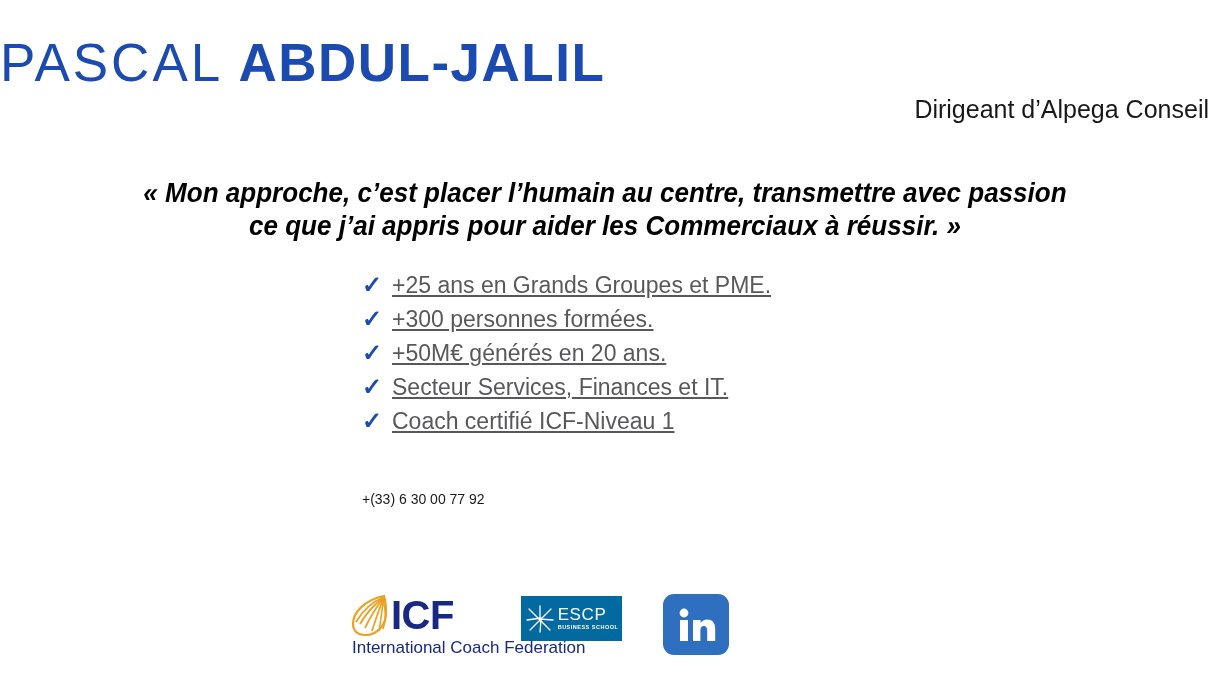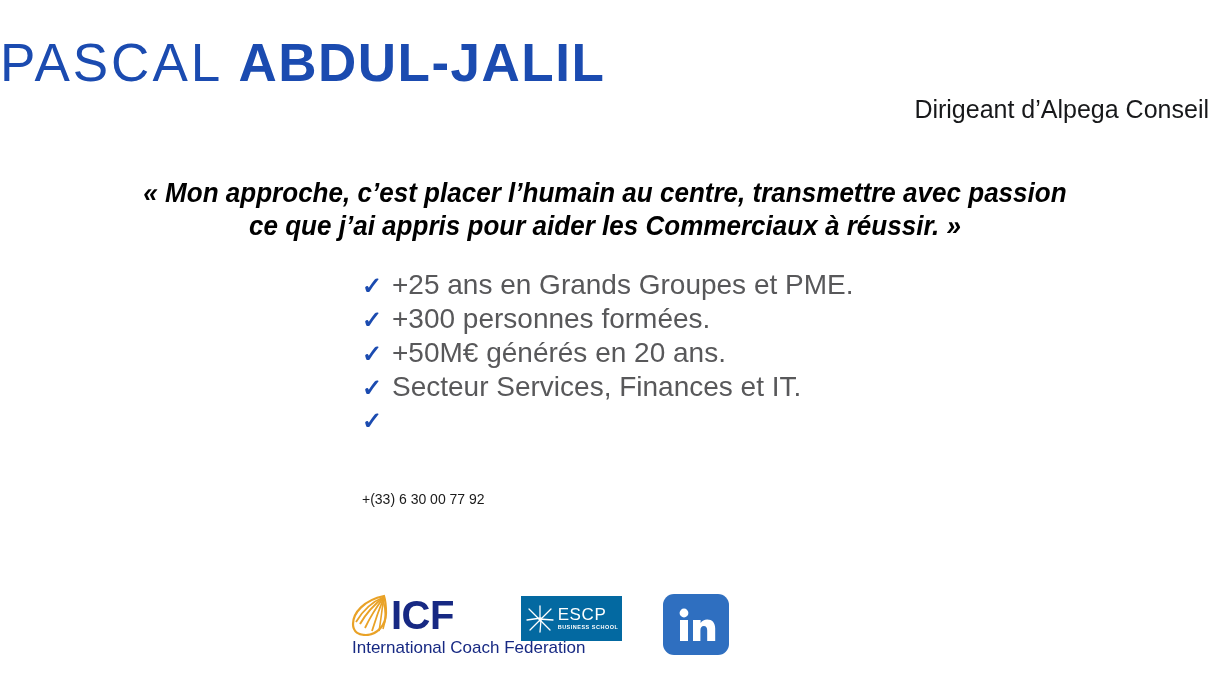--- a/index.html
+++ b/index.html
@@ -85,23 +85,24 @@
   .bullet-check {
     color: #1B4BB0;
     font-size: 24px;
     font-weight: 700;
     line-height: 34px;
     width: 30px;
     flex: 0 0 30px;
   }
   .bullet-text {
     color: #58585a;
-    font-size: 28px;
+    font-size: 23px;
     line-height: 34px;
     white-space: nowrap;
+    text-decoration: underline;
   }
 
   
   .contact {
     position: absolute;
     top: 489px;
     left: 362px;
     font-size: 14px;
     line-height: 20px;
     color: #1a1a1a;
@@ -237,20 +238,21 @@
     <div class="bullet-row">
       <span class="bullet-check">✓</span>
       <span class="bullet-text">+50M€ générés en 20 ans.</span>
     </div>
     <div class="bullet-row">
       <span class="bullet-check">✓</span>
       <span class="bullet-text">Secteur Services, Finances et IT.</span>
     </div>
     <div class="bullet-row">
       <span class="bullet-check">✓</span>
+      <span class="bullet-text">Coach certifié ICF-Niveau 1</span>
     </div>
   </div>
 
   <div class="contact">
     <div class="contact-line">+(33) 6 30 00 77 92</div>
   </div>
 
   <div class="logos">
 
     <div class="logo-icf">

